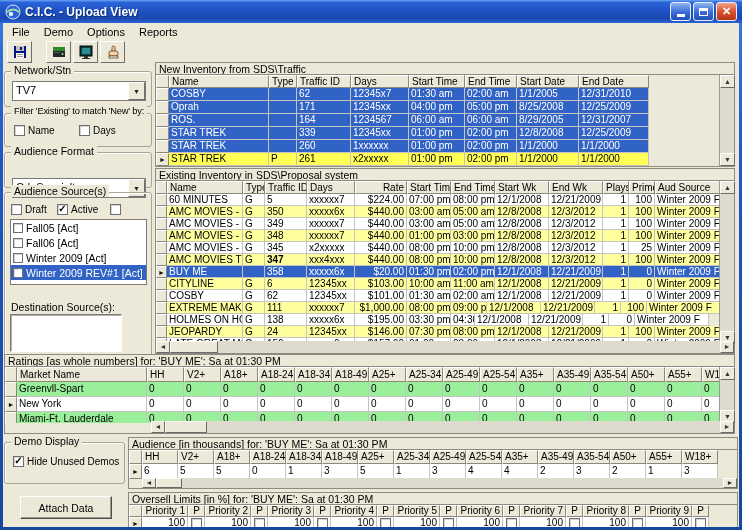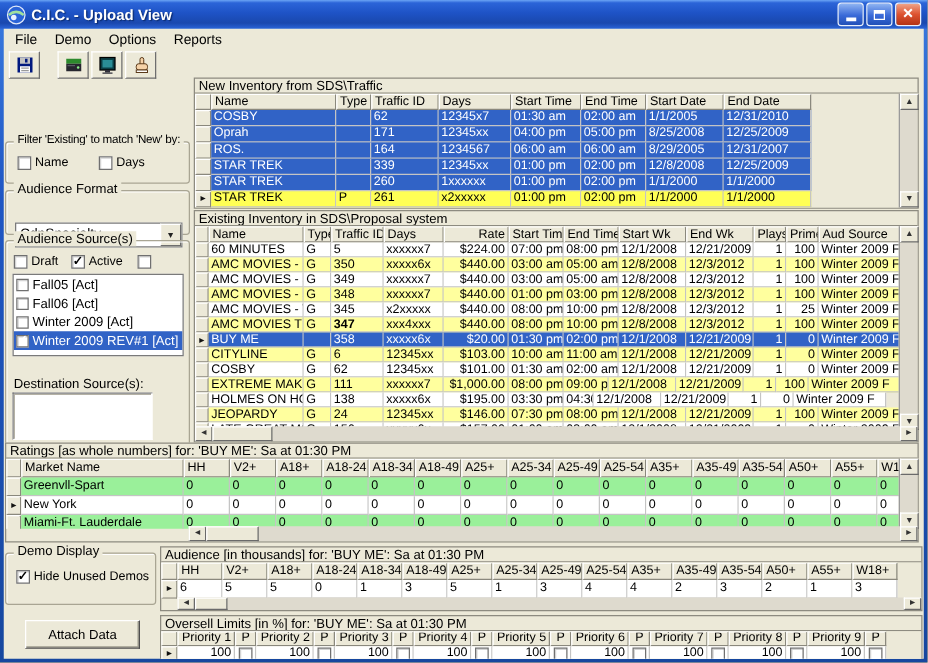--- a/index.html
+++ b/index.html
@@ -141,20 +141,27 @@
           <span style="display:flex">
         <svg width="16" height="16">
               <rect x="7" y="2" width="3" height="7" rx="1.5" fill="#f5d2a8" stroke="#5a3a1a" stroke-width="0.8"></rect>
               <rect x="4" y="7" width="9" height="5" rx="2" fill="#f5d2a8" stroke="#5a3a1a" stroke-width="0.8"></rect>
               <rect x="4" y="12" width="9" height="2" fill="#fff" stroke="#5a3a1a" stroke-width="0.8"></rect>
             </svg>
           </span>
       </span>
     </div>
 
+    <div class="group" style="left:1px;top:48px;width:148px;height:36px;">
+      <span class="legend">Network/Stn</span>
+      <div class="combo" style="left:7px;top:9px;width:134px;">
+        <span class="val">TV7</span>
+        <span class="cbtn">▼</span>
+      </div>
+    </div>
 
     <div class="group" style="left:1px;top:90px;width:148px;height:34px;">
       <span class="legend" style="font-size:9.3px;letter-spacing:-0.2px;">Filter 'Existing' to match 'New' by:</span>
       <div class="cbrow" style="left:9px;top:11px;">
         <span class="cb"></span>
         <span>Name</span>
       </div>
       <div class="cbrow" style="left:74px;top:11px;">
         <span class="cb"></span>
         <span>Days</span>

